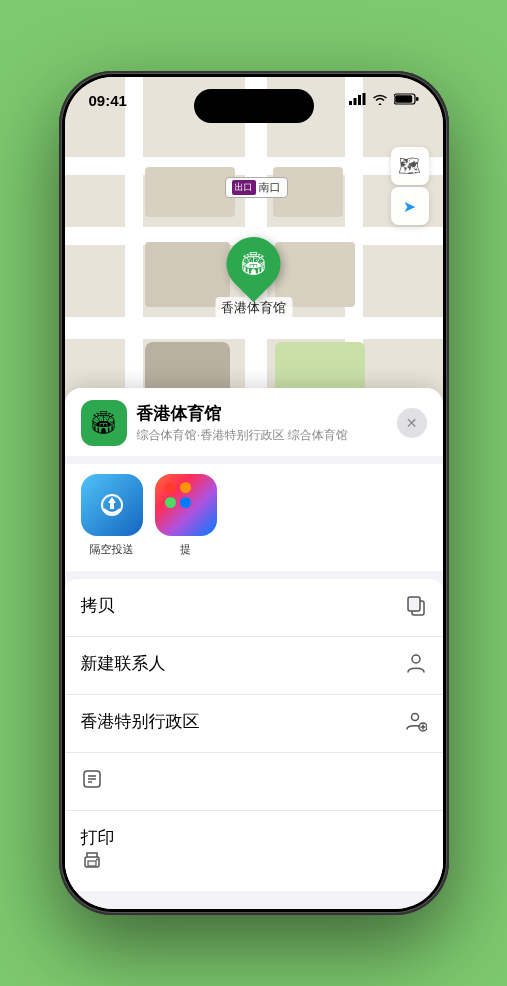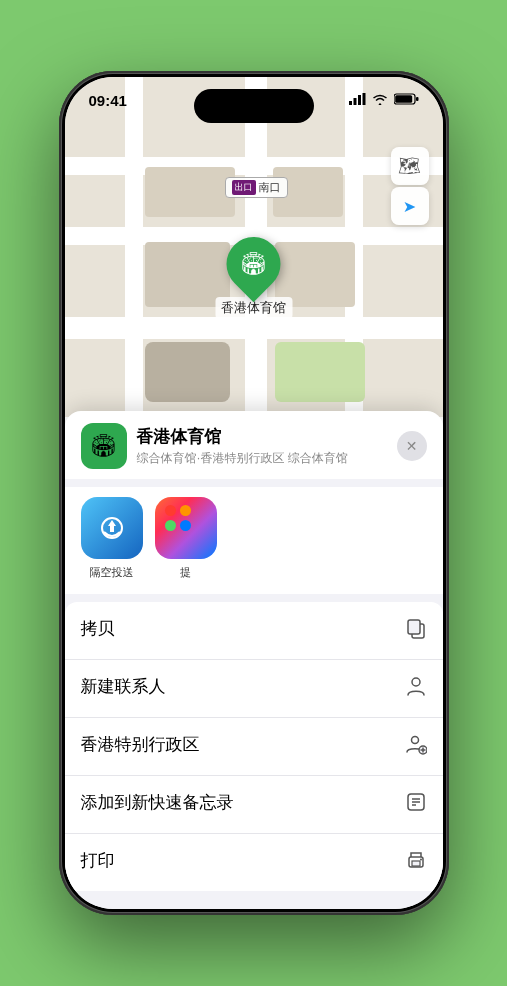--- a/index.html
+++ b/index.html
@@ -471,32 +471,31 @@
               <circle cx="10" cy="7" r="3.5" stroke="#555" stroke-width="1.5"></circle>
               <path d="M2 19 C2 14.5 18 14.5 18 19" stroke="#555" stroke-width="1.5" stroke-linecap="round"></path>
               <circle cx="18" cy="17" r="4" fill="#f2f2f7" stroke="#555" stroke-width="1.5"></circle>
               <line x1="18" y1="14.5" x2="18" y2="19.5" stroke="#555" stroke-width="1.5"></line>
               <line x1="15.5" y1="17" x2="20.5" y2="17" stroke="#555" stroke-width="1.5"></line>
             </svg>
           </span>
         </div>
 
         <div class="action-item">
-          <span class="action-item-text">添加到新快速备忘录</span>
           <span class="action-item-icon">
             <svg width="22" height="22" viewBox="0 0 22 22" fill="none">
               <rect x="3" y="3" width="16" height="16" rx="3" stroke="#555" stroke-width="1.5"></rect>
               <line x1="7" y1="8" x2="15" y2="8" stroke="#555" stroke-width="1.5"></line>
               <line x1="7" y1="11" x2="15" y2="11" stroke="#555" stroke-width="1.5"></line>
               <line x1="7" y1="14" x2="11" y2="14" stroke="#555" stroke-width="1.5"></line>
             </svg>
           </span>
         </div>
 
-        <div class="action-item" style="border-bottom:none;">
+        <div class="action-item" style="border-bottom:none;flex-direction:column;">
           <span class="action-item-text">打印</span>
           <span class="action-item-icon">
             <svg width="22" height="22" viewBox="0 0 22 22" fill="none">
               <rect x="4" y="8" width="14" height="10" rx="2" stroke="#555" stroke-width="1.5"></rect>
               <path d="M6 8 L6 4 L16 4 L16 8" stroke="#555" stroke-width="1.5"></path>
               <rect x="7" y="12" width="8" height="5" fill="#f2f2f7" stroke="#555" stroke-width="1.2"></rect>
               <circle cx="16" cy="10.5" r="1" fill="#555"></circle>
             </svg>
           </span>
         </div>

